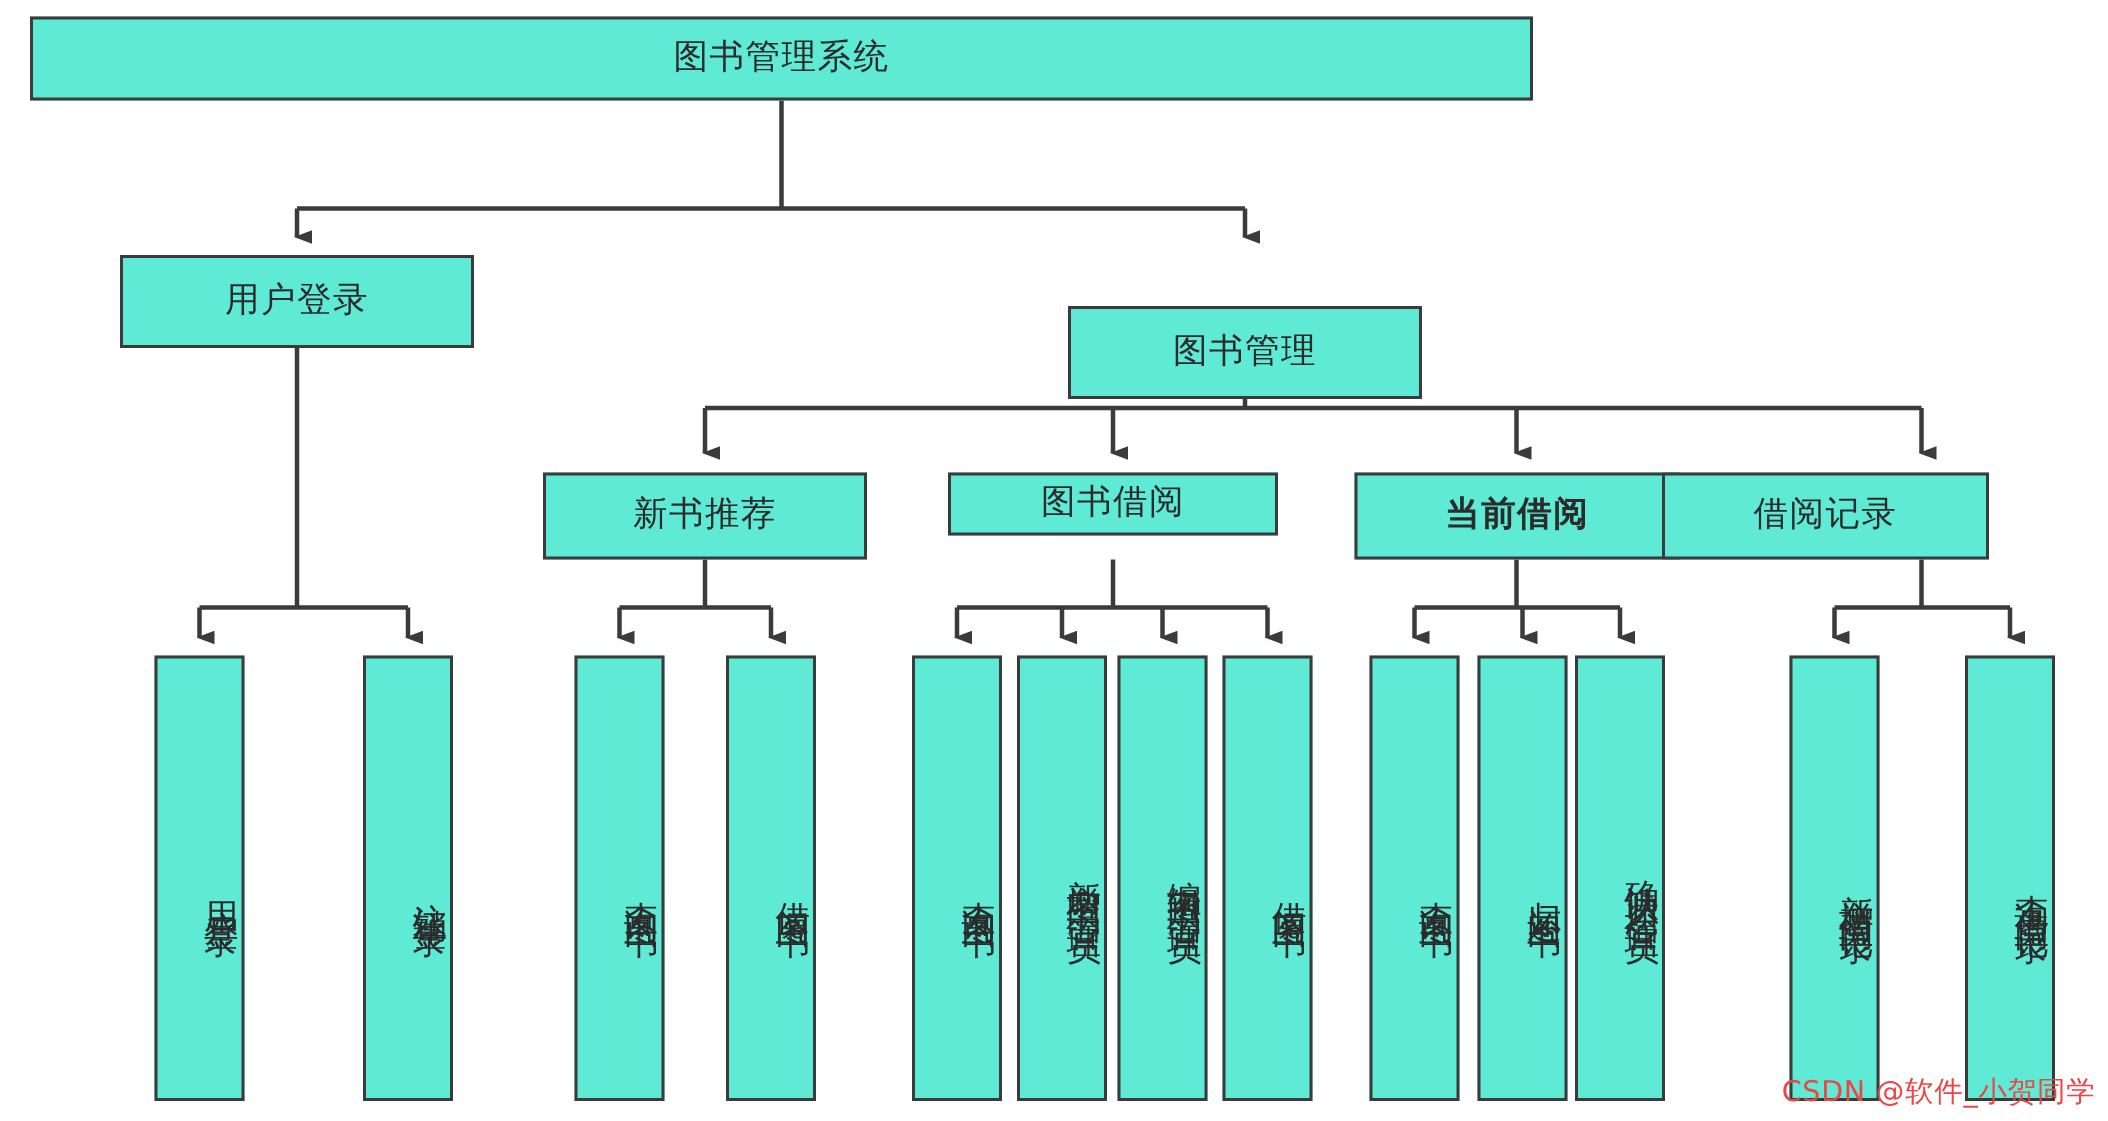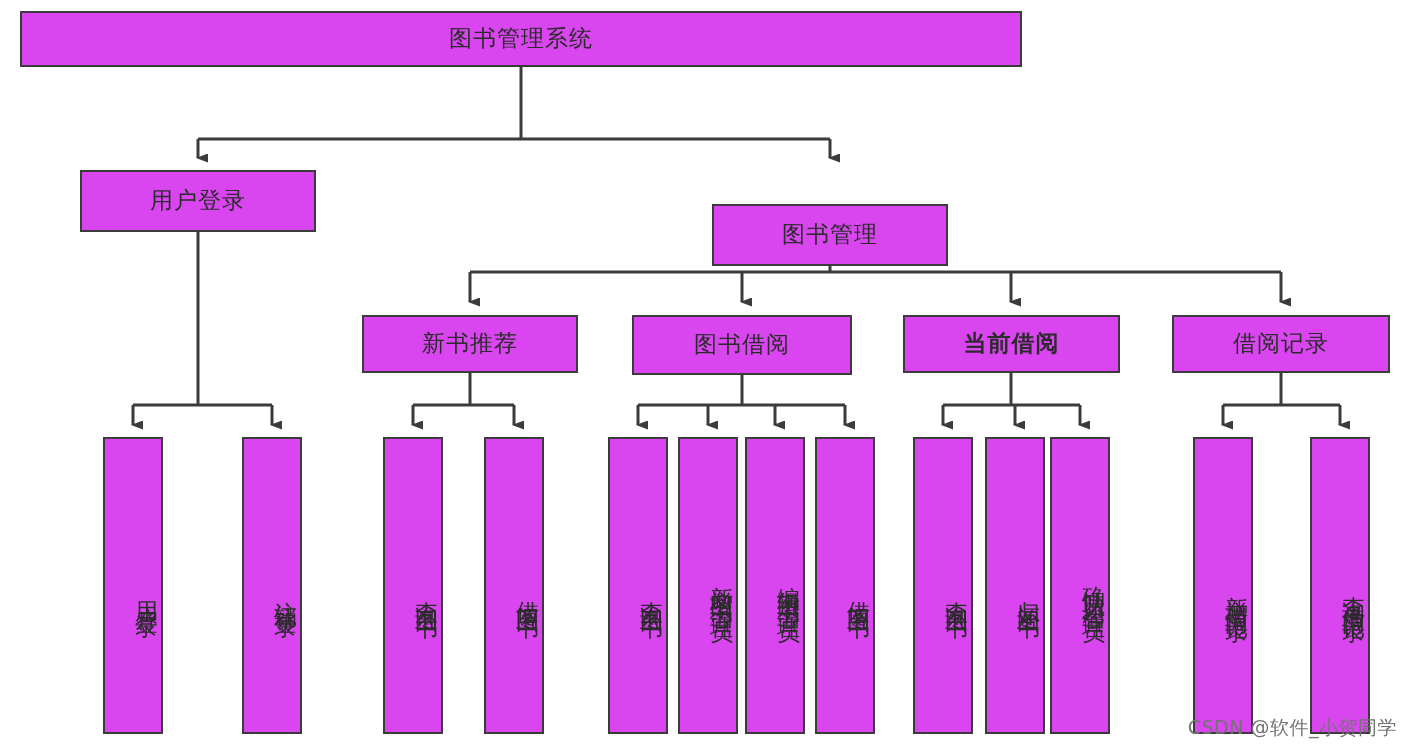--- a/index.html
+++ b/index.html
@@ -9,21 +9,21 @@
     background:#ffffff;
     font-family:"DejaVu Sans","Liberation Sans",sans-serif;
     overflow:hidden;
   }
   #canvas{position:relative;width:1405px;height:747px;}
   svg#edges{position:absolute;left:0;top:0;width:1405px;height:747px;}
 
   .node{
     position:absolute;
     box-sizing:border-box;
-    background:#d946ef;
+    background:#5eead4;
     border:2.5px solid #3b3b3b;
     display:flex;
     align-items:center;
     justify-content:center;
     color:#2b2b2b;
     letter-spacing:1px;
   }
   .node.h{            
     font-size:23px;
     line-height:1.1;
@@ -40,21 +40,21 @@
     line-height:1.25;
     letter-spacing:5px;
   }
   .node.v.tall{ padding-top:10px; }
 
   .watermark{
     position:absolute;
     right:8px;
     bottom:6px;
     font-size:19px;
-    color:#737373;
+    color:#ef4444;
     letter-spacing:0.5px;
     white-space:nowrap;
     pointer-events:none;
   }
 </style>
 </head>
 <body>
 
 <div id="canvas">
 
@@ -107,23 +107,23 @@
       <path d="M1340,405 L1340,425" marker-end="url(#arrow)"></path>
     </g>
   </svg>
 
   <div class="node h root" style="left:20px;top:11px;width:1002px;height:56px;">图书管理系统</div>
 
   <div class="node h" style="left:80px;top:170px;width:236px;height:62px;">用户登录</div>
   <div class="node h" style="left:712px;top:170px;width:236px;height:62px;margin-top:34px;">图书管理</div>
 
   <div class="node h" style="left:362px;top:315px;width:216px;height:58px;">新书推荐</div>
-  <div class="node h" style="left:632px;top:315px;width:220px;height:60px;">图书借阅</div>
+  <div class="node h" style="left:632px;top:315px;width:220px;height:42px;">图书借阅</div>
   <div class="node h" style="left:903px;top:315px;width:217px;height:58px;font-weight:bold;">当前借阅</div>
-  <div class="node h" style="left:1172px;top:315px;width:218px;height:58px;">借阅记录</div>
+  <div class="node h" style="left:1108px;top:315px;width:218px;height:58px;">借阅记录</div>
 
   <div class="node v" style="left:103px;top:437px;width:60px;height:297px;">用户登录</div>
   <div class="node v" style="left:242px;top:437px;width:60px;height:297px;">注销登录</div>
 
   <div class="node v" style="left:383px;top:437px;width:60px;height:297px;">查询图书</div>
   <div class="node v" style="left:484px;top:437px;width:60px;height:297px;">借阅图书</div>
 
   <div class="node v" style="left:608px;top:437px;width:60px;height:297px;">查询图书</div>
   <div class="node v tall" style="left:678px;top:437px;width:60px;height:297px;">新增图书（管理员）</div>
   <div class="node v tall" style="left:745px;top:437px;width:60px;height:297px;">编辑图书（管理员）</div>

